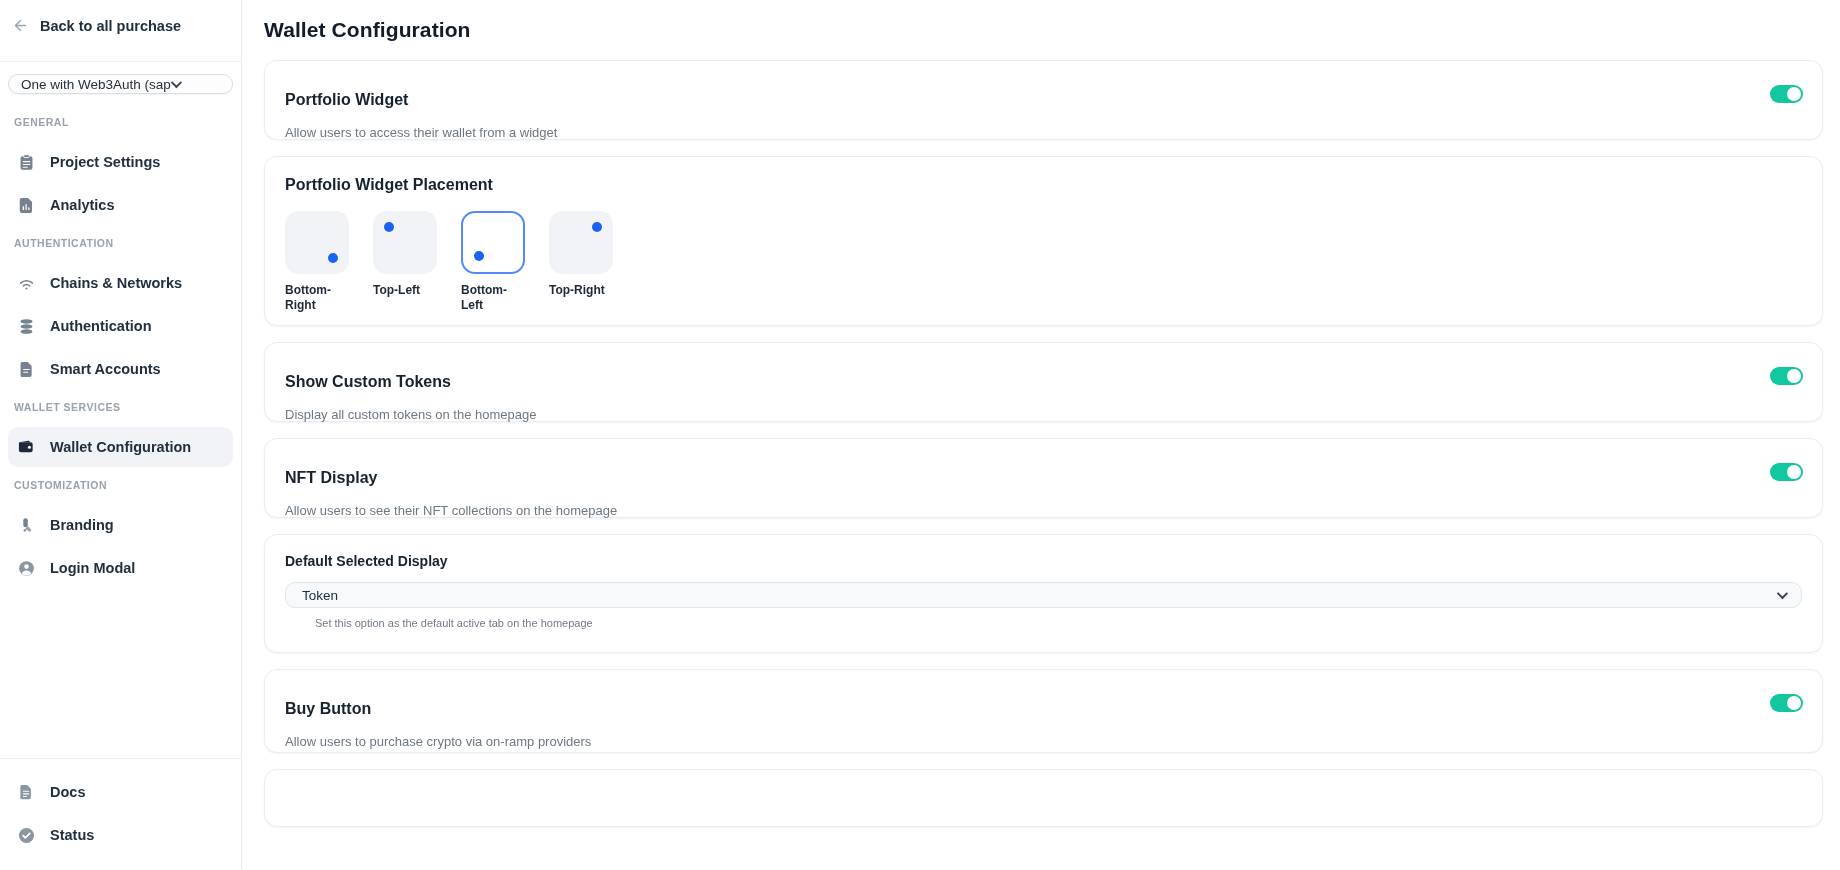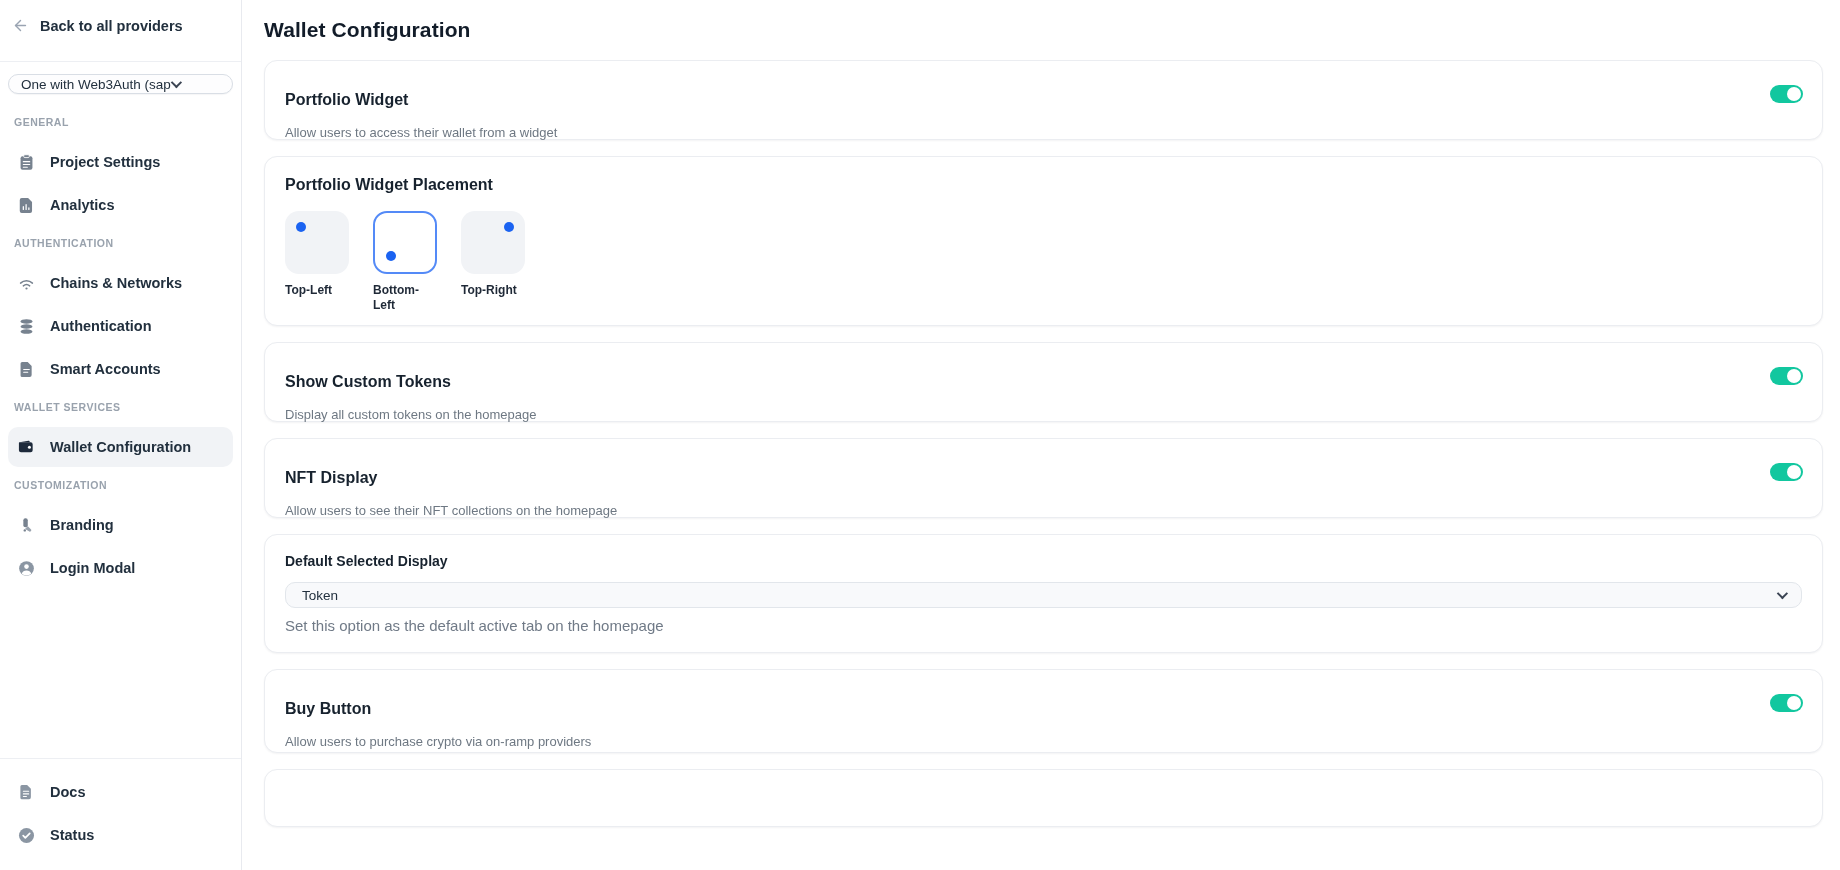--- a/index.html
+++ b/index.html
@@ -98,37 +98,37 @@
   
   .select-card { height:119px; padding:17px 20px; }
   .select-label { font-size:14px; font-weight:700; color:#17222e; line-height:18px; }
   .select-box {
     margin-top:12px; height:26px;
     background:#f8f9fb; border:1px solid #e2e6eb; border-radius:10px;
     display:flex; align-items:center; justify-content:space-between;
     padding:0 16px; cursor:pointer;
   }
   .select-value { font-size:13.5px; color:#22303e; }
-  .select-helper { margin-top:9px; font-size:15px; color:#707a87; }
+  .select-helper { margin-top:9px; font-size:11px; color:#707a87;margin-left:30px; }
   .stub-card { height:30px; margin-bottom:0; }
   svg { display:block; }
 </style>
 </head>
 <body>
 
 <aside class="sidebar">
 
   <div class="back-row">
     <span class="arrow">
       <svg width="17" height="17" viewBox="0 0 24 24" fill="none" stroke="#9aa4b2" stroke-width="2" stroke-linecap="round" stroke-linejoin="round">
           <path d="M19 12H5"></path>
           <path d="M12 19l-7-7 7-7"></path>
         </svg>
     </span>
-    <span class="back-label">Back to all providers</span>
+    <span class="back-label">Back to all purchase</span>
   </div>
 
   <div class="sb-divider"></div>
 
   <div class="project-select">
     <span class="psel-text">One with Web3Auth (sap</span>
     <span class="chev"></span>
   </div>
 
   <nav class="nav">
@@ -271,20 +271,26 @@
     <div class="card-desc">Allow users to access their wallet from a widget</div>
     <div class="toggle" style="background:#12c79f">
         <span class="knob"></span>
       </div>
   </section>
 
   <section class="card placement-card">
     <div class="card-title">Portfolio Widget Placement</div>
     <div class="placement-row">
 
+      <div class="placement-option">
+        <div class="tile">
+            <span class="dot dot-br" style="background:#1b63f1"></span>
+          </div>
+        <div class="tile-label">Bottom-Right</div>
+      </div>
 
       <div class="placement-option">
         <div class="tile">
             <span class="dot dot-tl" style="background:#1b63f1"></span>
           </div>
         <div class="tile-label">Top-Left</div>
       </div>
 
       <div class="placement-option">
         <div class="tile selected">

